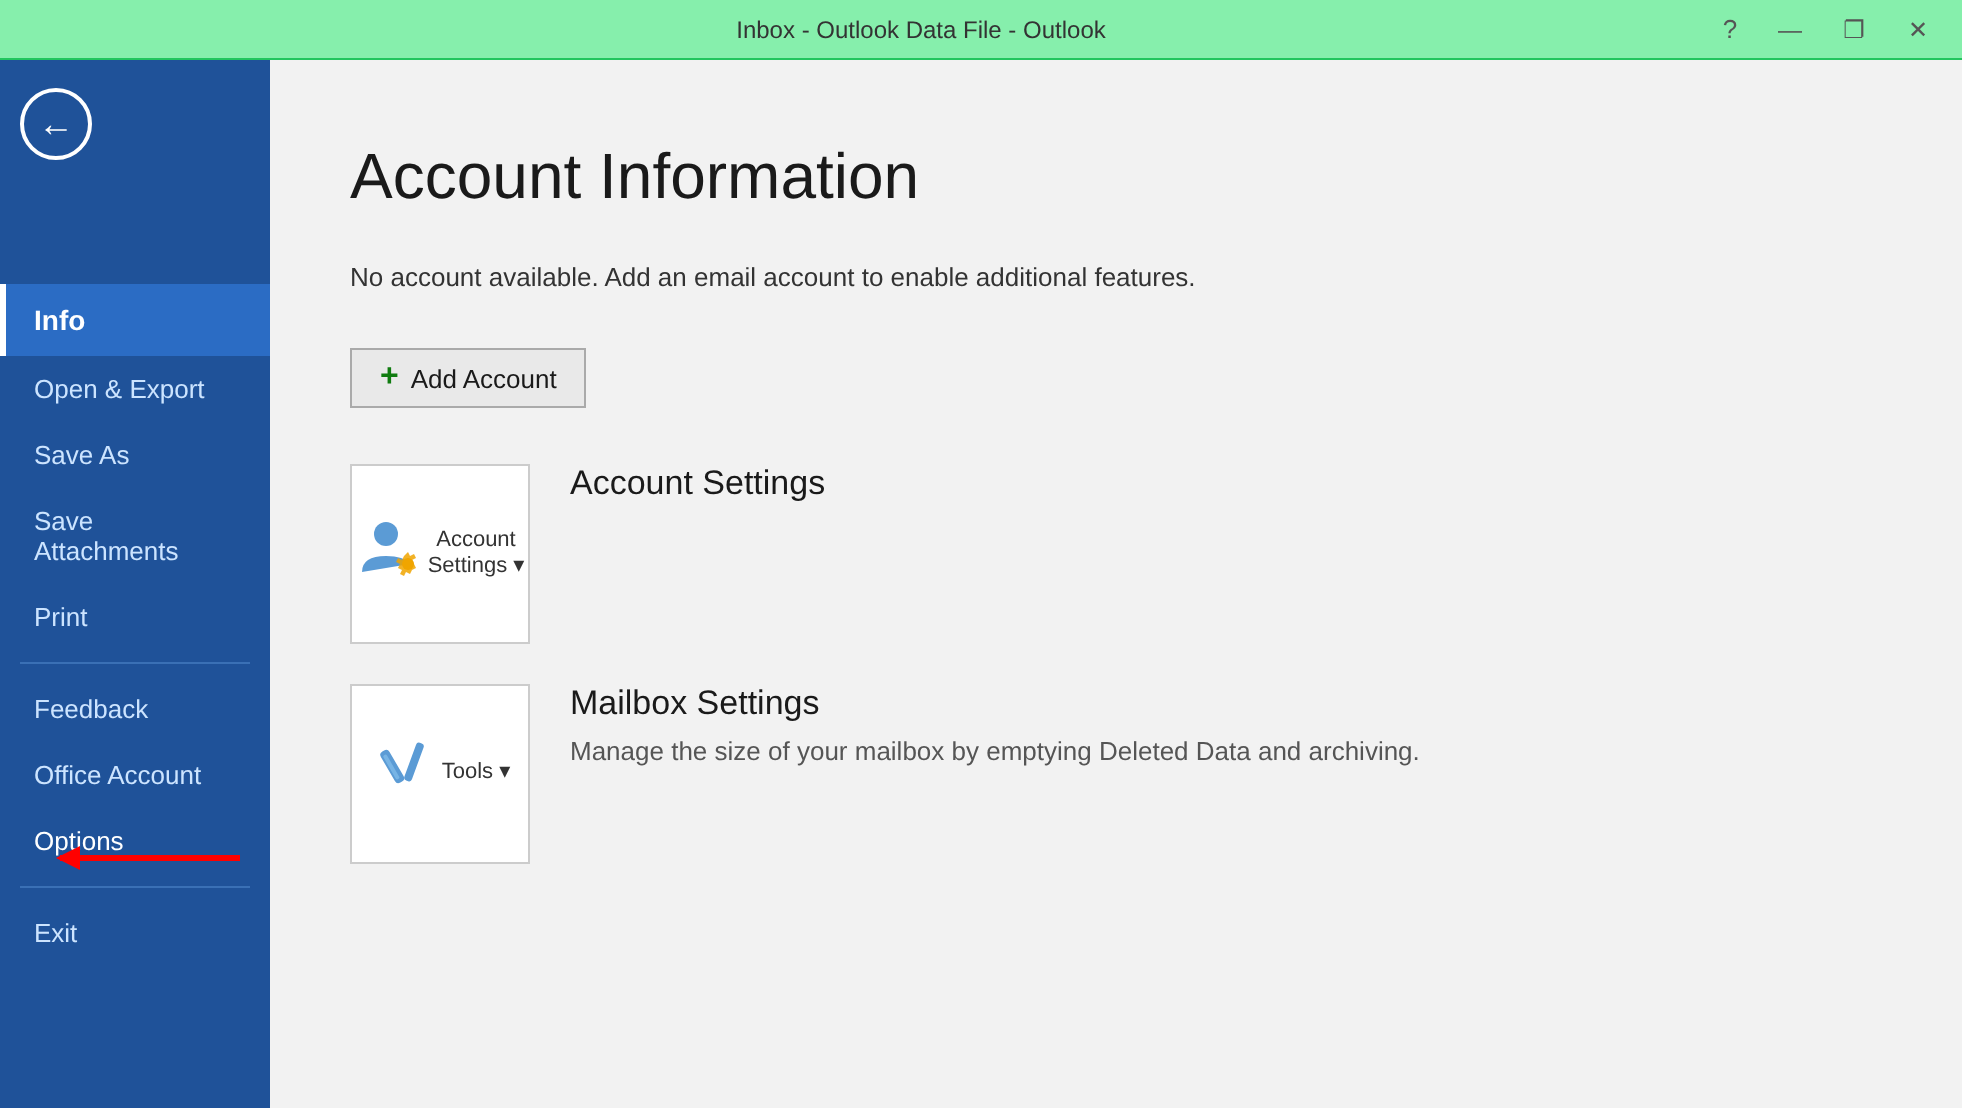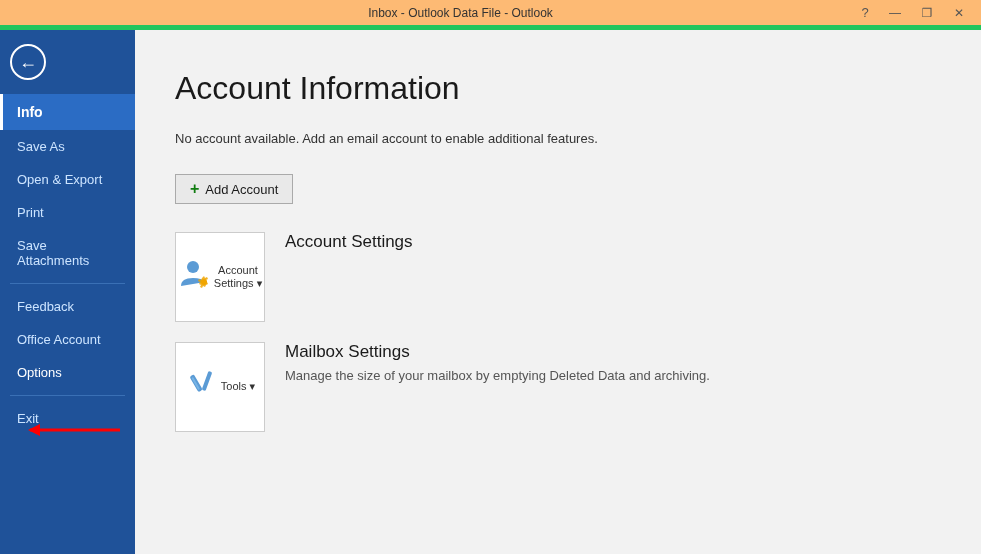--- a/index.html
+++ b/index.html
@@ -1,26 +1,26 @@
 <!DOCTYPE html>
 <html><head>
   <meta charset="utf-8">
   <style>
     * { margin: 0; padding: 0; box-sizing: border-box; }
     body { width: 981px; height: 554px; font-family: 'Segoe UI', sans-serif; overflow: hidden; display: flex; flex-direction: column; }
 
     
     .titlebar {
       height: 30px;
-      background: #fdba74;
+      background: #86efac;
       display: flex;
       align-items: center;
       justify-content: flex-start;
       padding: 0 8px;
-      border-bottom: 5px solid #22c55e;
+      border-bottom: 1px solid #22c55e;
       flex-shrink: 0;
     }
     .titlebar-title {
       font-size: 12px;
       color: #333;
       flex: 1;
       text-align: center;
     }
     .titlebar-controls {
       display: flex;
@@ -88,20 +88,21 @@
     }
 
     .sidebar-active {
       background: #2b6cc4;
       color: white;
       padding: 10px 14px;
       font-size: 14px;
       font-weight: 600;
       cursor: pointer;
       border-left: 3px solid #fff;
+      margin-top: 48px;
     }
     .sidebar-item {
       color: #cce4ff;
       padding: 9px 14px;
       font-size: 13px;
       cursor: pointer;
       border-left: 3px solid transparent;
     }
     .sidebar-divider {
       border: none;
@@ -226,30 +227,30 @@
 
   <div class="sidebar">
     <button class="back-btn">
       <div class="back-circle">←</div>
     </button>
 
     <div class="sidebar-active">
       <span>Info</span>
     </div>
     <div class="sidebar-item">
+      <span>Open &amp; Export</span>
+    </div>
+    <div class="sidebar-item">
       <span>Save As</span>
     </div>
     <div class="sidebar-item">
-      <span>Open &amp; Export</span>
+      <span>Save Attachments</span>
     </div>
     <div class="sidebar-item">
       <span>Print</span>
-    </div>
-    <div class="sidebar-item">
-      <span>Save Attachments</span>
     </div>
     <hr class="sidebar-divider">
     <div class="sidebar-item">
       <span>Feedback</span>
     </div>
     <div class="sidebar-item">
       <span>Office Account</span>
     </div>
     <div class="sidebar-item" style="color:white; font-weight:500;">
       <span>Options</span>

